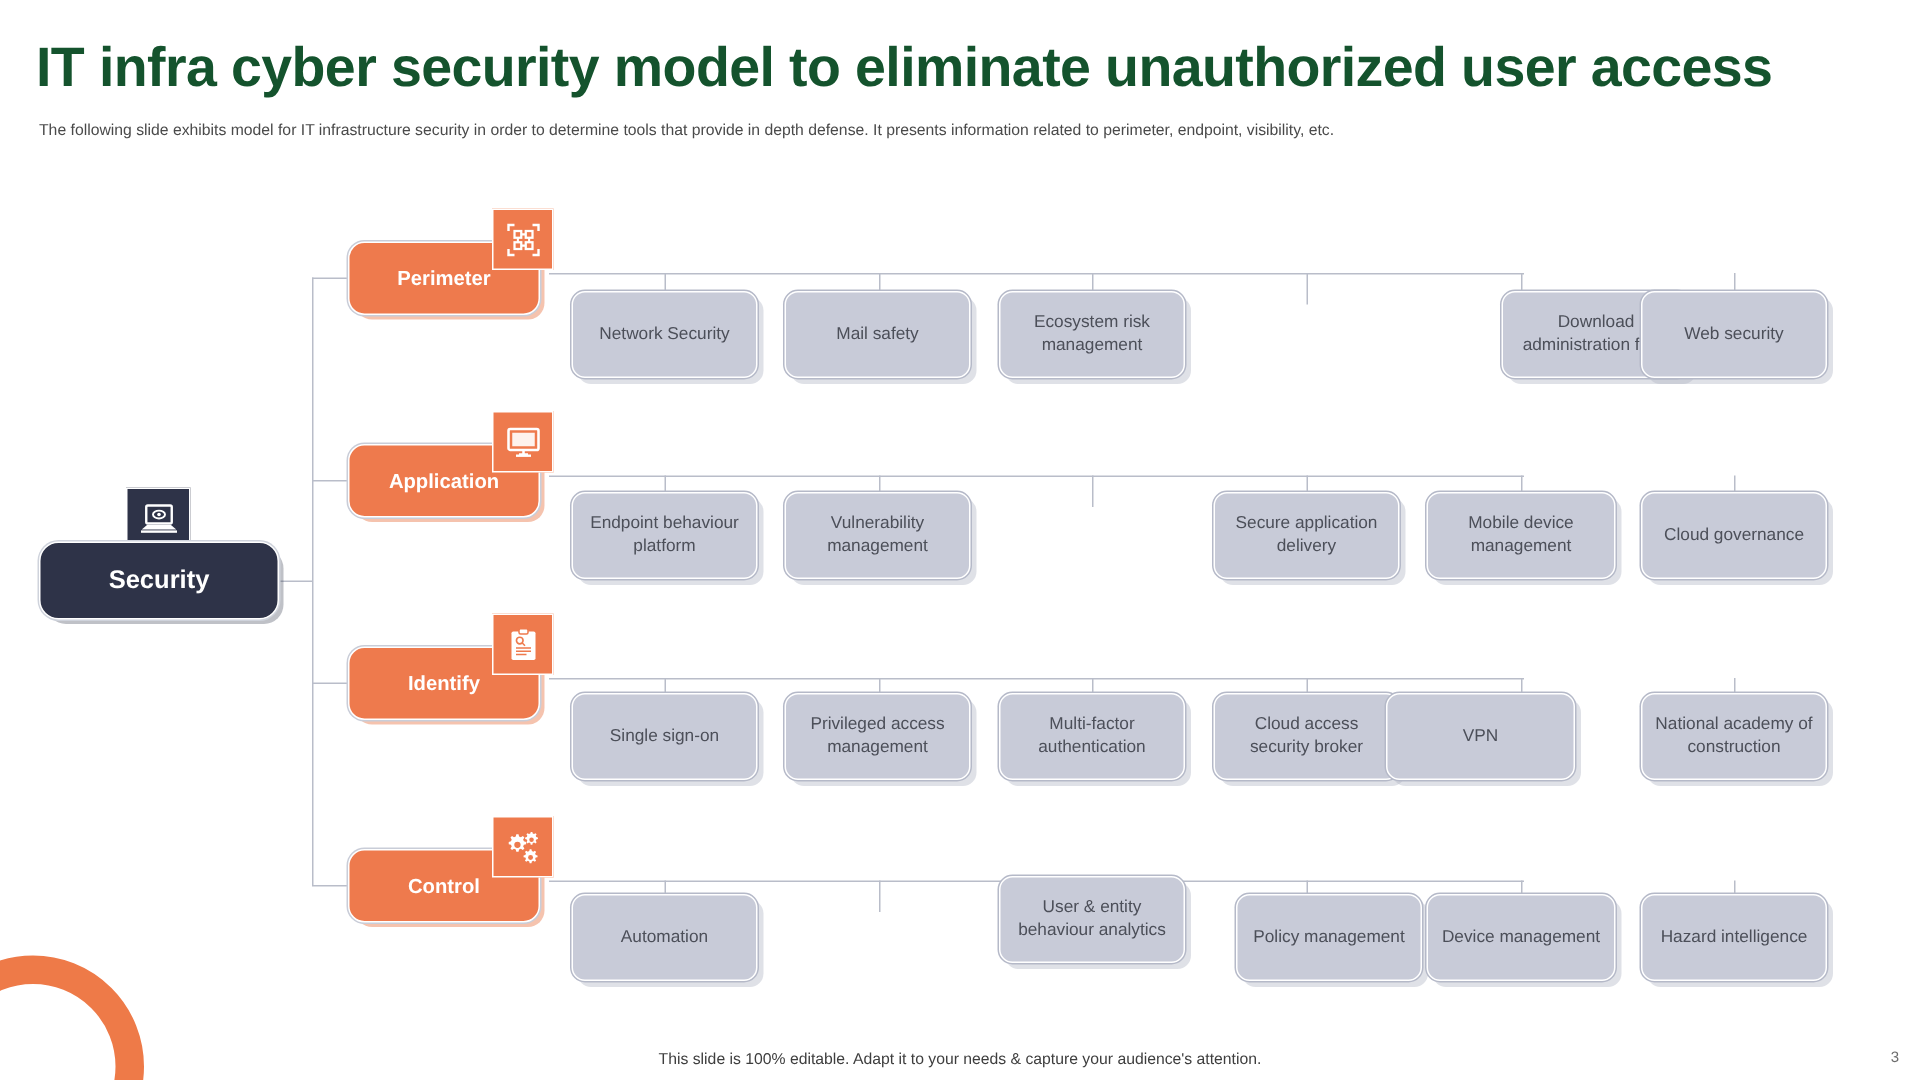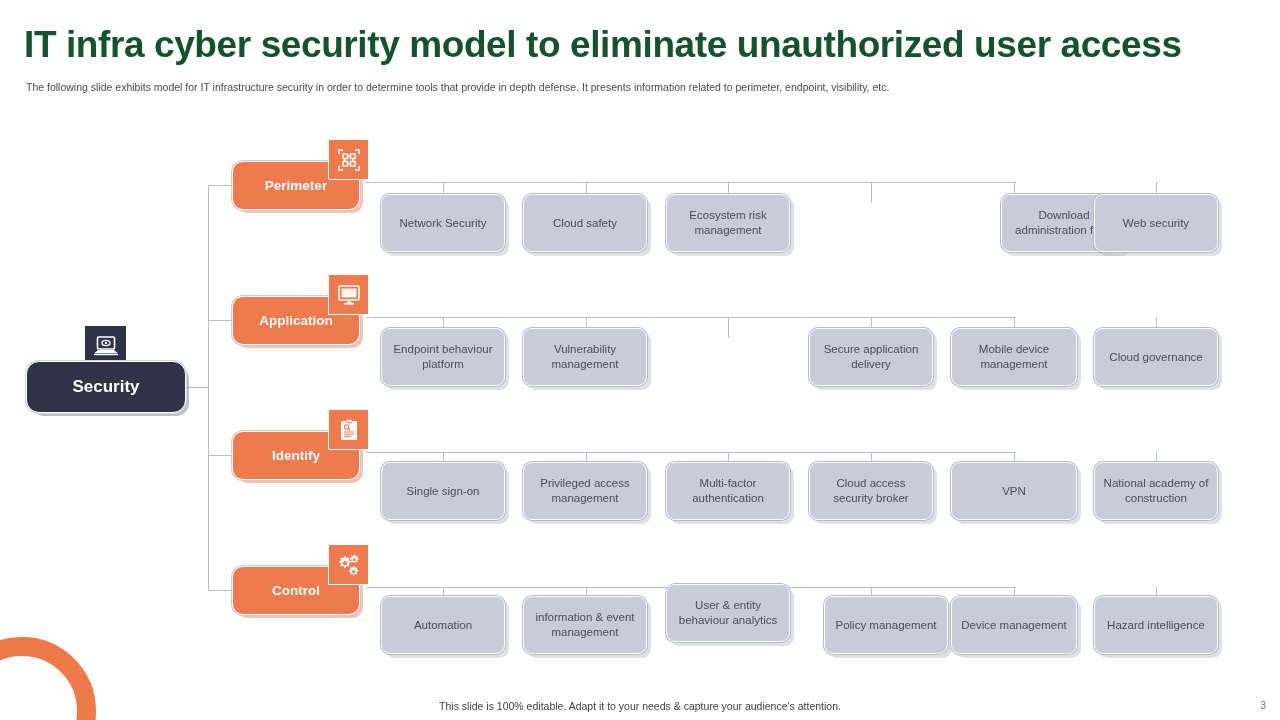--- a/index.html
+++ b/index.html
@@ -271,21 +271,21 @@
   <div class="ln v" style="left:871px; top:74px; height:21px;"></div>
   <div class="ln v" style="left:1014px; top:74px; height:21px;"></div>
   <div class="ln v" style="left:1156px; top:74px; height:21px;"></div>
 
   <div class="leaf" style="left:381px; top:86px; width:124px;">
     <div class="leaf-shadow"></div>
     <div class="leaf-box">Network Security</div>
   </div>
   <div class="leaf" style="left:523px; top:86px; width:124px;">
     <div class="leaf-shadow"></div>
-    <div class="leaf-box">Cloud safety</div>
+    <div class="leaf-box">Mail safety</div>
   </div>
   <div class="leaf" style="left:666px; top:86px; width:124px;">
     <div class="leaf-shadow"></div>
     <div class="leaf-box">Ecosystem risk management</div>
   </div>
   <div class="leaf" style="left:1001px; top:86px; width:126px;">
     <div class="leaf-shadow"></div>
     <div class="leaf-box">Download administration form</div>
   </div>
   <div class="leaf" style="left:1094px; top:86px; width:124px;">
@@ -364,21 +364,21 @@
     <div class="leaf-box">Privileged  access management</div>
   </div>
   <div class="leaf" style="left:666px; top:354px; width:124px;">
     <div class="leaf-shadow"></div>
     <div class="leaf-box">Multi-factor authentication</div>
   </div>
   <div class="leaf" style="left:809px; top:354px; width:124px;">
     <div class="leaf-shadow"></div>
     <div class="leaf-box">Cloud access security broker</div>
   </div>
-  <div class="leaf" style="left:951px; top:354px; width:126px;">
+  <div class="leaf" style="left:924px; top:354px; width:126px;">
     <div class="leaf-shadow"></div>
     <div class="leaf-box">VPN</div>
   </div>
   <div class="leaf" style="left:1094px; top:354px; width:124px;">
     <div class="leaf-shadow"></div>
     <div class="leaf-box">National academy of construction</div>
   </div>
 
   <div class="cat" style="left:232px; top:458px;">
     <div class="cat-shadow"></div>
@@ -401,24 +401,20 @@
   <div class="ln v" style="left:586px; top:479px; height:21px;"></div>
   <div class="ln v" style="left:728px; top:479px; height:21px;"></div>
   <div class="ln v" style="left:871px; top:479px; height:21px;"></div>
   <div class="ln v" style="left:1014px; top:479px; height:21px;"></div>
   <div class="ln v" style="left:1156px; top:479px; height:21px;"></div>
 
   <div class="leaf" style="left:381px; top:488px; width:124px;">
     <div class="leaf-shadow"></div>
     <div class="leaf-box">Automation</div>
   </div>
-  <div class="leaf" style="left:523px; top:488px; width:124px;">
-    <div class="leaf-shadow"></div>
-    <div class="leaf-box">information  &amp;  event management</div>
-  </div>
   <div class="leaf" style="left:666px; top:476px; width:124px;">
     <div class="leaf-shadow"></div>
     <div class="leaf-box">User &amp; entity behaviour  analytics</div>
   </div>
   <div class="leaf" style="left:824px; top:488px; width:124px;">
     <div class="leaf-shadow"></div>
     <div class="leaf-box">Policy management</div>
   </div>
   <div class="leaf" style="left:951px; top:488px; width:126px;">
     <div class="leaf-shadow"></div>

